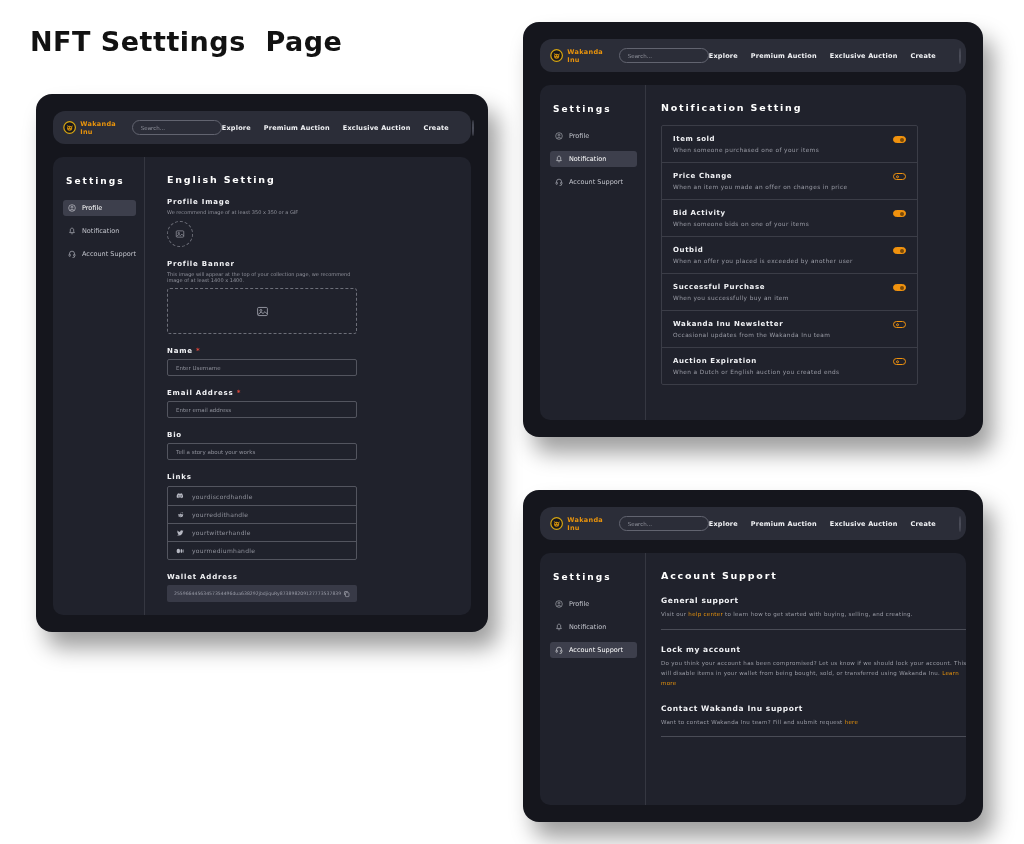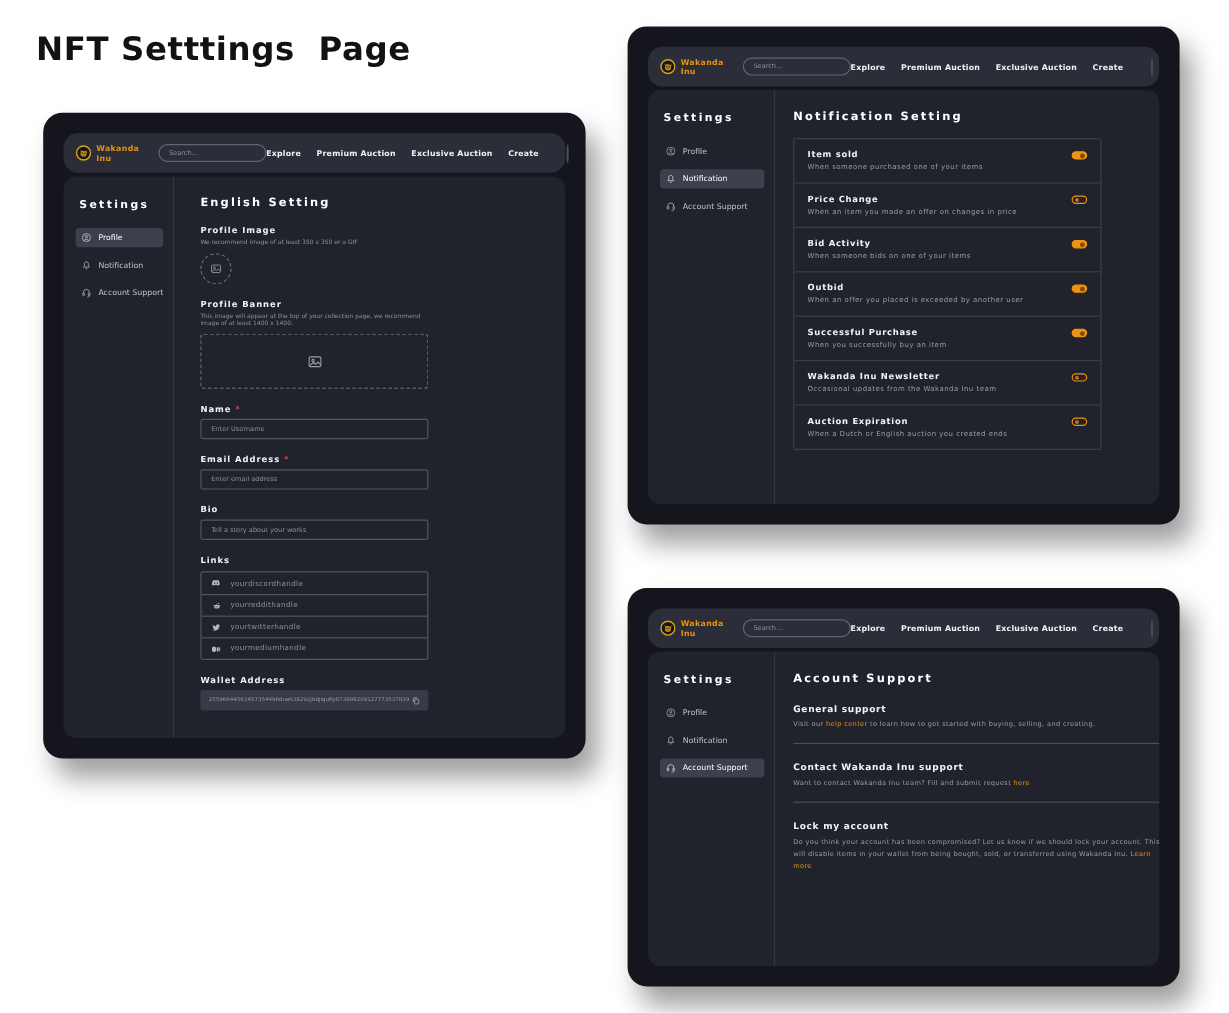--- a/index.html
+++ b/index.html
@@ -21,21 +21,21 @@
   .search { margin-left:12px; width:120px; height:15px; background:transparent; border:1px solid #626470; border-radius:8px; color:#d7d8de; font-size:5.5px; padding:0 8px; outline:none; font-family:inherit; }
   .search::placeholder { color:#8f919b; }
   .navlinks { margin-left:auto; display:flex; align-items:center; gap:13px; }
   .navlinks span { font-size:6.5px; font-weight:bold; color:#f2f3f6; letter-spacing:.2px; cursor:pointer; white-space:nowrap; }
   .bell { width:10px; height:11px; margin-left:13px; cursor:pointer; }
   .avatar { width:16px; height:16px; border-radius:50%; margin-left:10px; cursor:pointer;
             background:radial-gradient(circle at 35% 30%, #c4d6e4 0%, #87a4c2 45%, #3a5678 100%);
             border:1px solid #4a4c58; }
 
   
-  .pbody { flex:1; background:#20222C; border-radius:10px; margin-top:3px; display:flex; overflow:hidden; }
+  .pbody { flex:1; background:#20222C; border-radius:10px; margin-top:13px; display:flex; overflow:hidden; }
   .side { flex:0 0 auto; border-right:1px solid #353741; padding:19px 8px 0 13px; }
   #panel-profile .side { width:92px; }
   #panel-notification .side, #panel-support .side { width:106px; }
   .side-title { font-size:9px; font-weight:bold; color:#ffffff; letter-spacing:2px; margin-bottom:14px; }
   .side-item { display:flex; align-items:center; gap:6px; font-size:6.5px; color:#c2c4cc; padding:4px 5px; margin:0 0 7px -3px; border-radius:3px; cursor:pointer; white-space:nowrap;text-align:right; }
   .side-item.selected { background:#3d3f4c; color:#ffffff; }
   .side-item svg { width:8px; height:8px; flex:0 0 auto; }
 
   .main { flex:1; padding:17px 0 0 22px; }
   .main-heading { font-size:9.5px; font-weight:bold; color:#ffffff; letter-spacing:1.8px; }
@@ -388,26 +388,26 @@
       <div class="main">
         <div class="main-heading">Account Support</div>
 
         <div class="sup-section">
           <div class="sup-title">General support</div>
           <div class="sup-text"><span>Visit our </span><span class="sup-link">help center</span><span> to learn how to get started with buying, selling, and creating.</span></div>
           <div class="sup-divider"></div>
         </div>
 
         <div class="sup-section">
+          <div class="sup-title">Lock my account</div>
+          <div class="sup-text"><span>Do you think your account has been compromised? Let us know if we should lock your account. This will disable items in your wallet from being bought, sold, or transferred using Wakanda Inu. </span><span class="sup-link">Learn more</span><span></span></div>
+        </div>
+
+        <div class="sup-section">
           <div class="sup-title">Contact Wakanda Inu support</div>
           <div class="sup-text"><span>Want to contact Wakanda Inu team? Fill and submit request </span><span class="sup-link">here</span><span></span></div>
           <div class="sup-divider"></div>
         </div>
-
-        <div class="sup-section">
-          <div class="sup-title">Lock my account</div>
-          <div class="sup-text"><span>Do you think your account has been compromised? Let us know if we should lock your account. This will disable items in your wallet from being bought, sold, or transferred using Wakanda Inu. </span><span class="sup-link">Learn more</span><span></span></div>
-        </div>
       </div>
     </div>
   </div>
 
 </div>
 
 </body></html>

